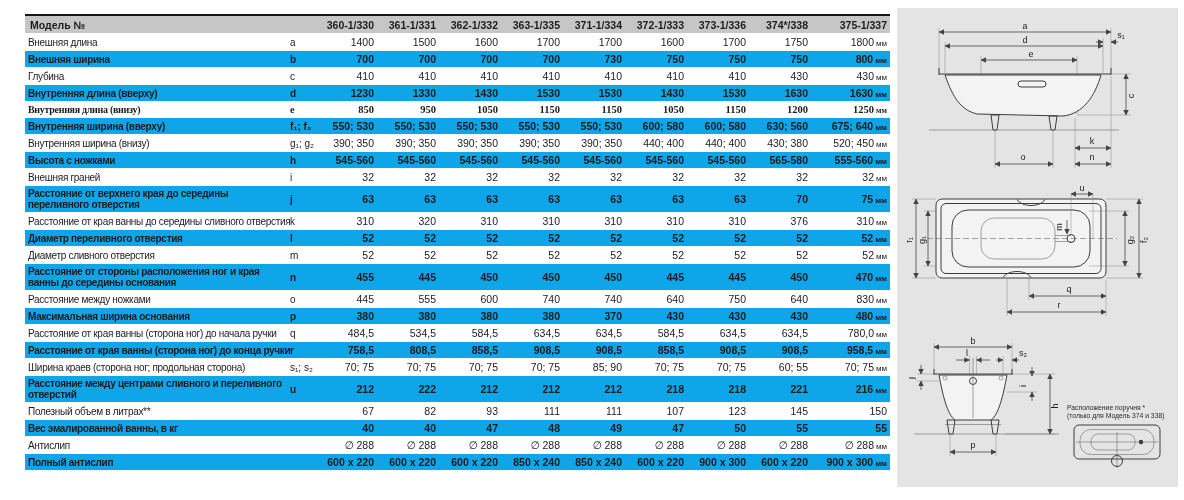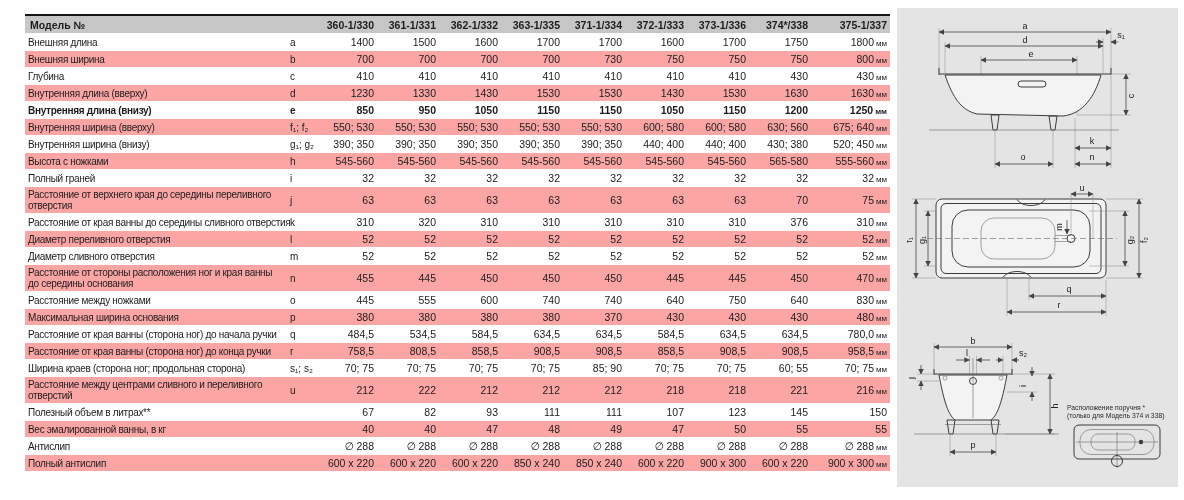--- a/index.html
+++ b/index.html
@@ -8,22 +8,22 @@
 
   
   .table-wrap{position:absolute;left:25px;top:14px;width:865px;}
   table.spec{border-collapse:collapse;table-layout:fixed;width:865px;border-top:2px solid #161616;}
   table.spec th,table.spec td{padding:2px 3px;vertical-align:middle;color:#1c1c1c;}
   table.spec thead tr{background:#c6c6c6;}
   table.spec thead th{border-bottom:1px solid #fff;font-size:10.5px;font-weight:bold;
     text-align:right;white-space:nowrap;padding-top:3px;padding-bottom:2px;}
   table.spec thead th.title{text-align:left;font-size:10.5px;padding-left:5px;}
   table.spec tbody tr{border-bottom:1px solid #ffffff;}
-  table.spec tbody tr.shade{background:#fca5a5;}
-  table.spec tbody tr.bold td{font-weight:bold;}
+  table.spec tbody tr.shade{background:#0ea5e9;font-weight:bold;}
+  table.spec tbody tr.bold td{font-weight:bold;font-family:Liberation Serif, serif;}
   td.name{font-size:10px;letter-spacing:-0.3px;line-height:11px;text-align:left;padding-left:5px;}
   td.name.nowrap{white-space:nowrap;overflow:visible;}
   td.letter{font-size:10px;text-align:left;white-space:nowrap;}
   td.val{font-size:10.5px;text-align:right;white-space:nowrap;}
   span.unit{font-size:8px;margin-left:2px;margin-top:46px;}
 
   
   .panel{position:absolute;left:897px;top:8px;width:281px;height:479px;background:#e4e4e4;}
   .panel svg{position:absolute;display:block;}
   .dim{stroke:#444;stroke-width:0.8;fill:none;}
@@ -171,21 +171,21 @@
             <td class="val"><span>545-560</span></td>
             <td class="val"><span>545-560</span></td>
             <td class="val"><span>545-560</span></td>
             <td class="val"><span>545-560</span></td>
             <td class="val"><span>545-560</span></td>
             <td class="val"><span>545-560</span></td>
             <td class="val"><span>565-580</span></td>
             <td class="val"><span>555-560</span><span class="unit">мм</span></td>
           </tr>
           <tr>
-            <td class="name nowrap">Полный граней</td>
+            <td class="name nowrap">Внешняя граней</td>
             <td class="letter">i</td>
             <td class="val"><span>32</span></td>
             <td class="val"><span>32</span></td>
             <td class="val"><span>32</span></td>
             <td class="val"><span>32</span></td>
             <td class="val"><span>32</span></td>
             <td class="val"><span>32</span></td>
             <td class="val"><span>32</span></td>
             <td class="val"><span>32</span></td>
             <td class="val"><span>32</span><span class="unit">мм</span></td>

